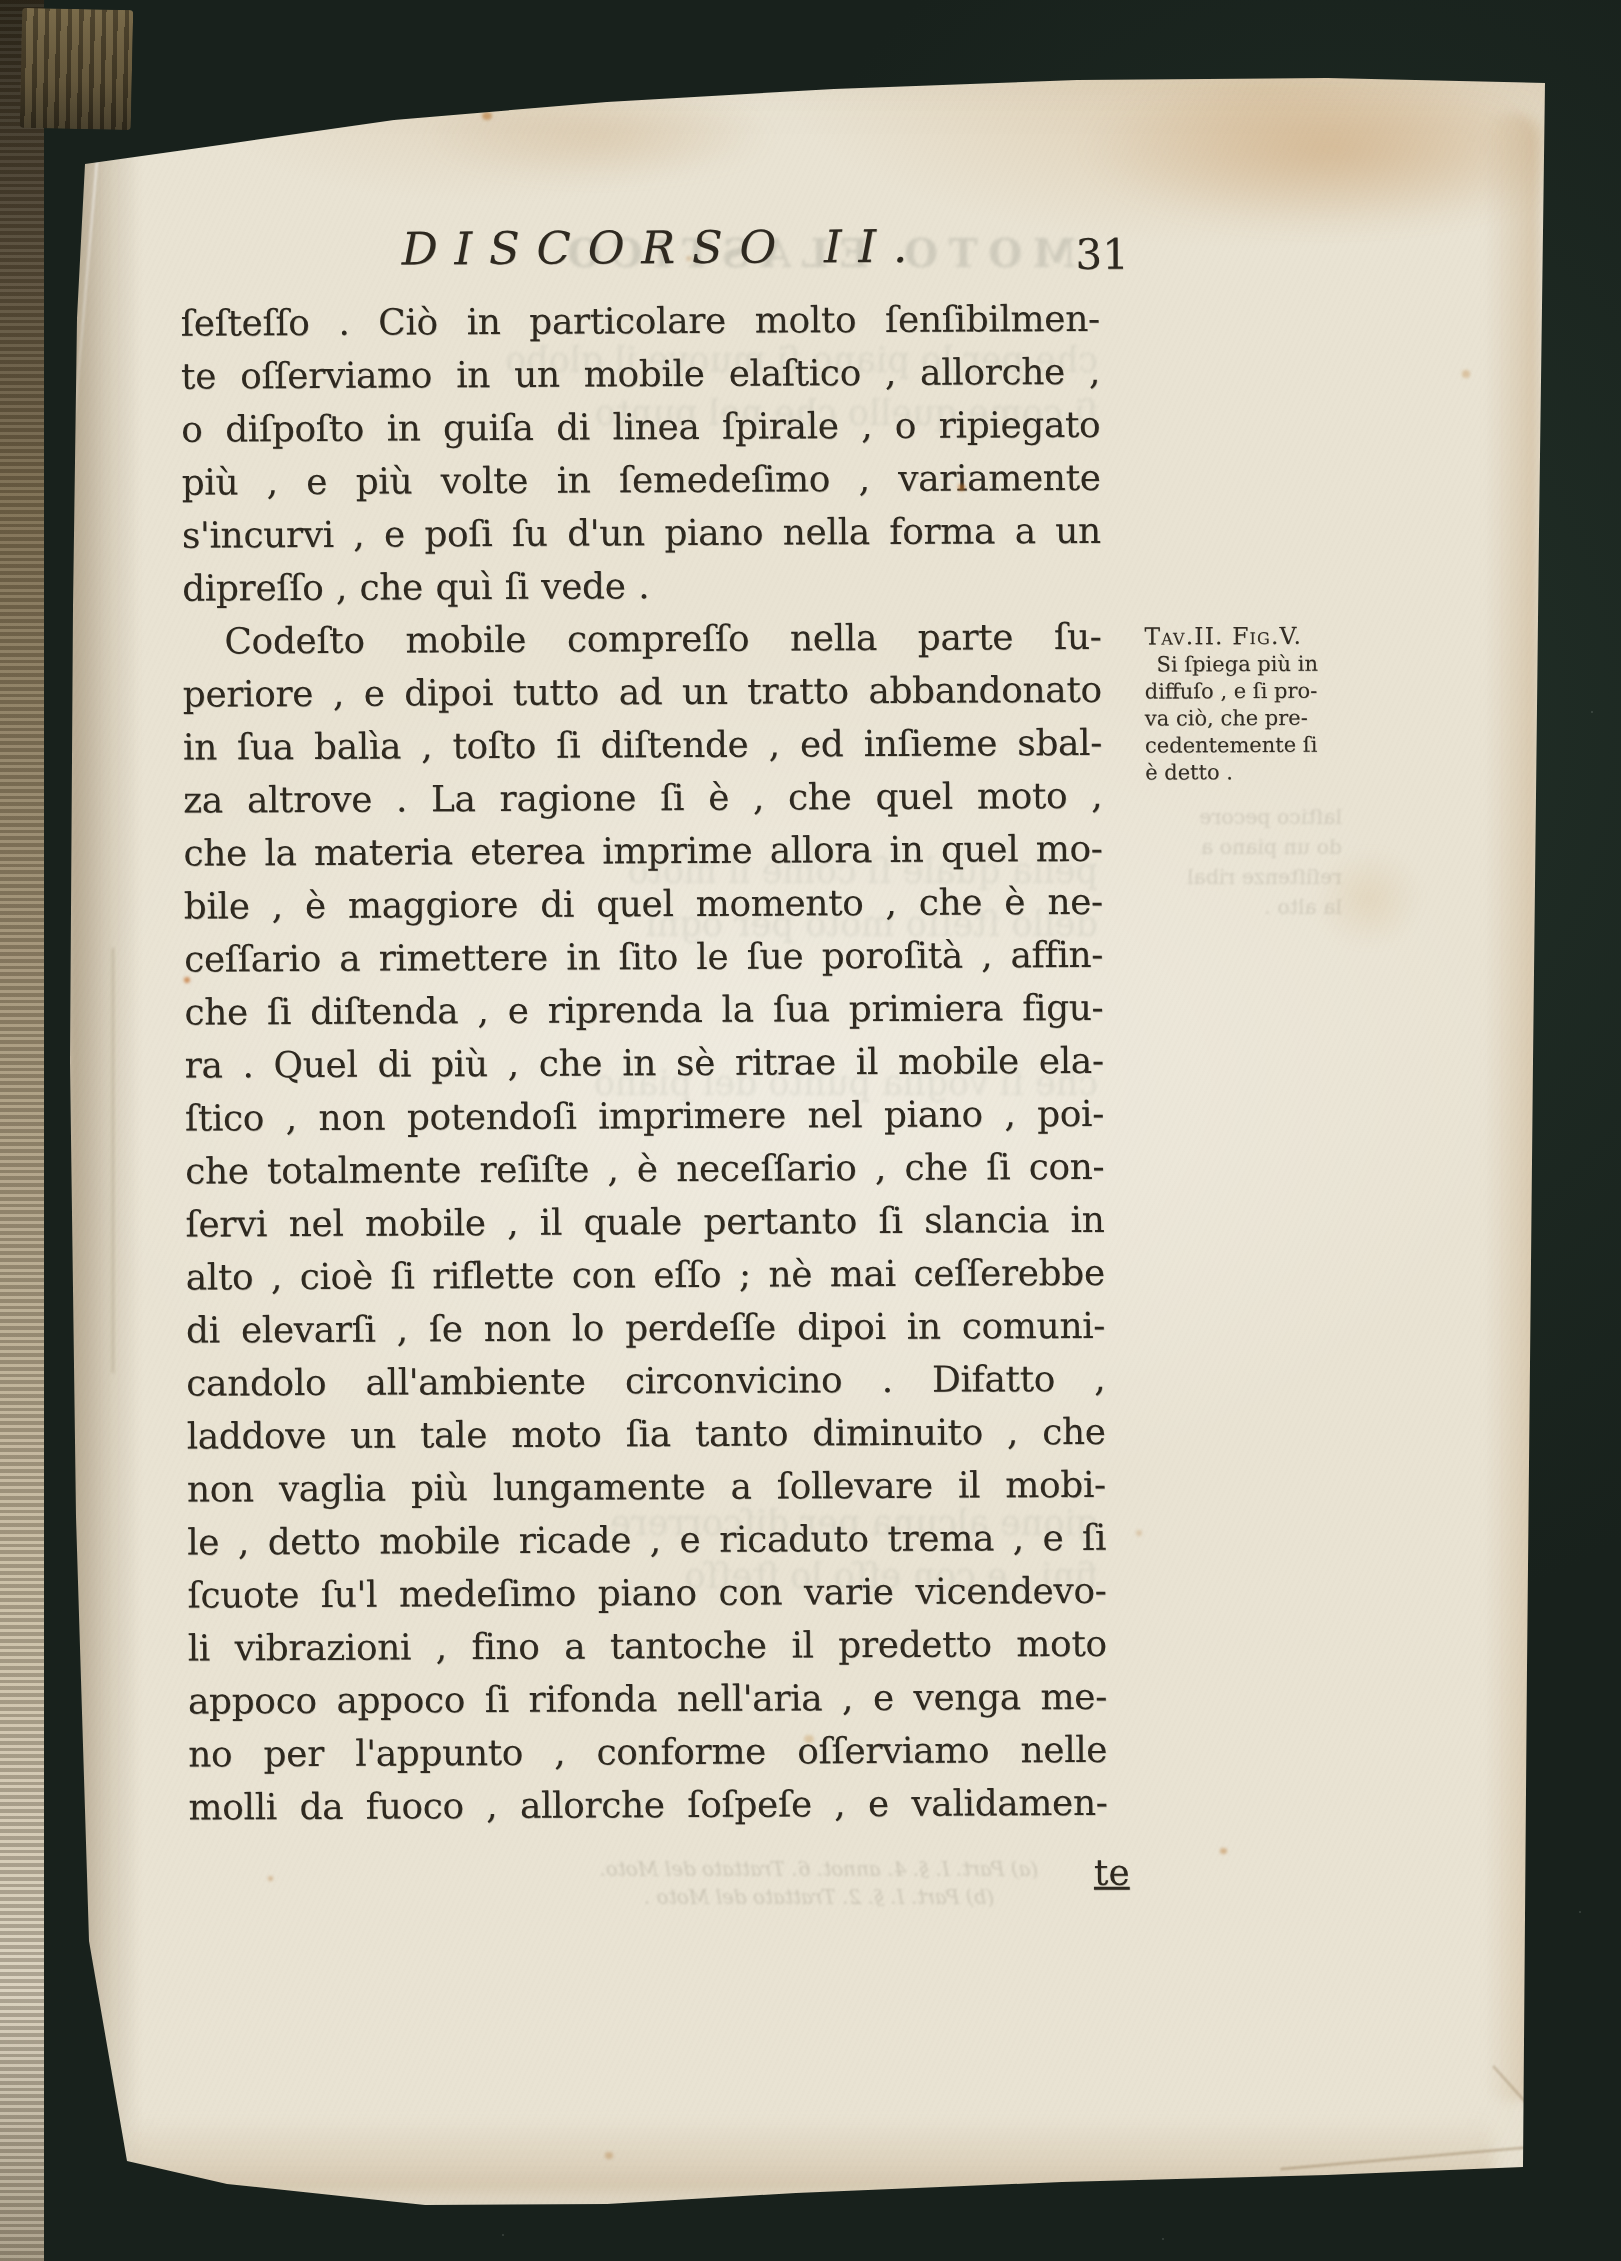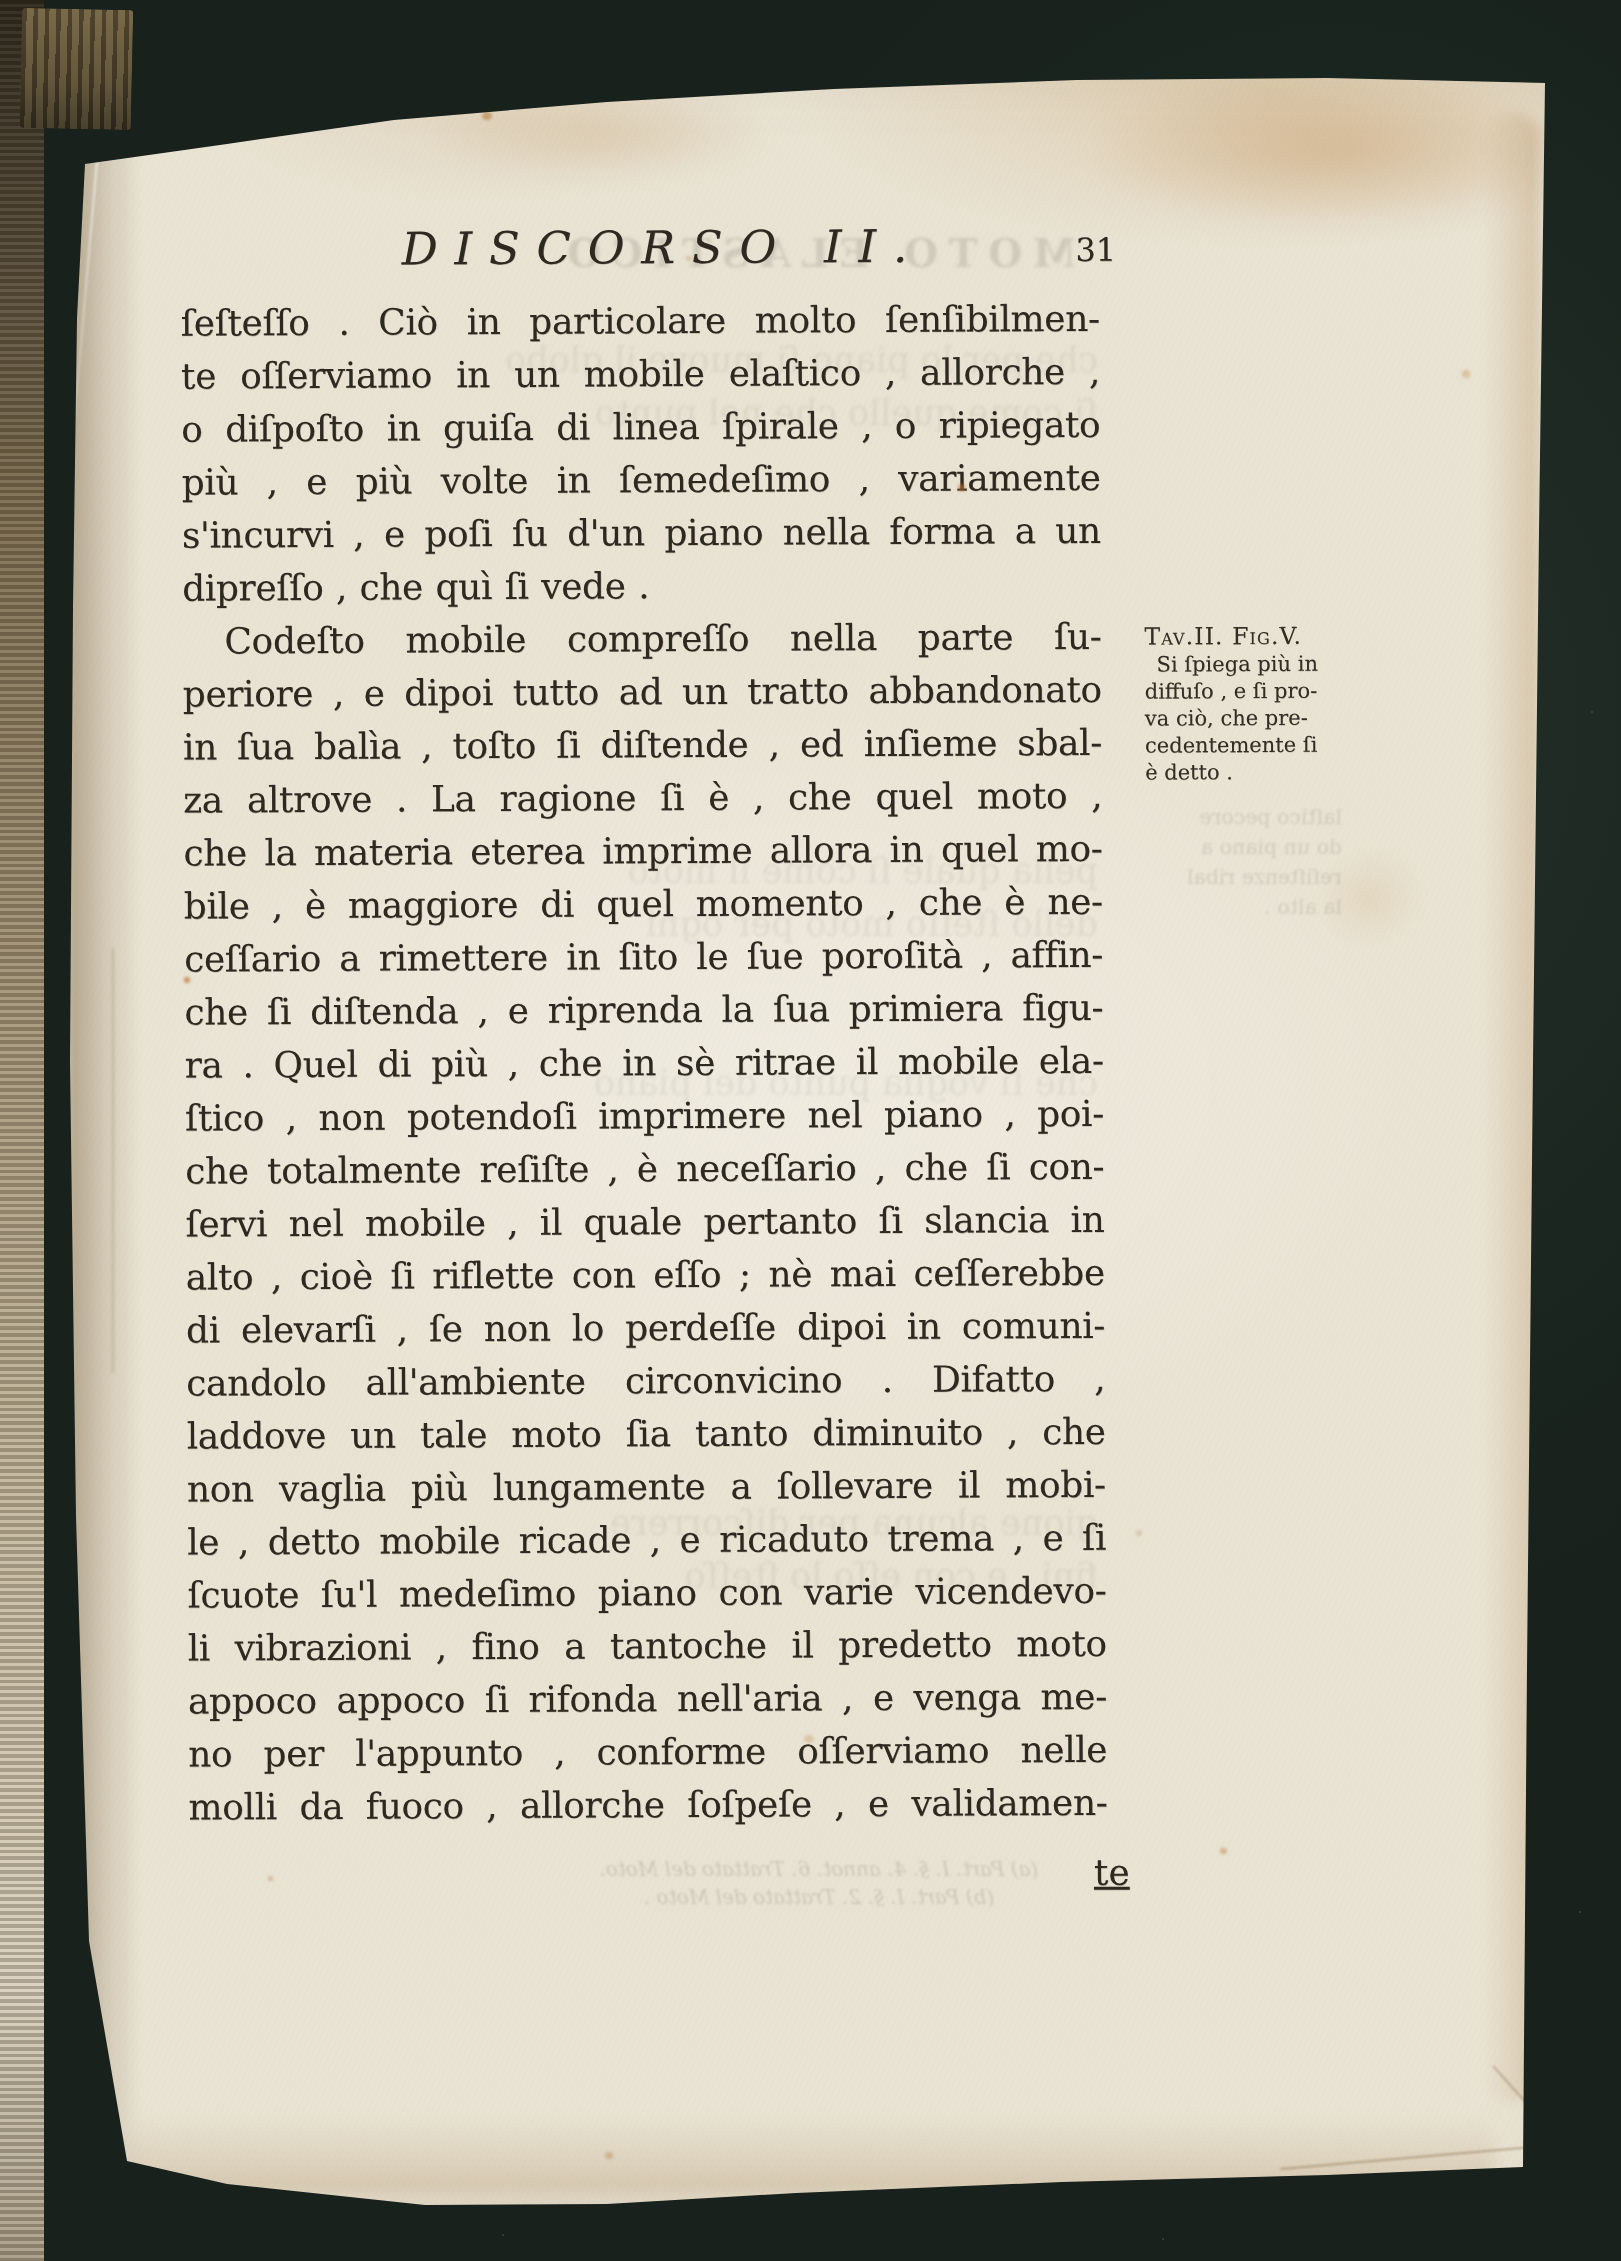--- a/index.html
+++ b/index.html
@@ -106,21 +106,21 @@
   }
   
   .content{position:absolute;inset:0;transform:rotate(-0.3deg);transform-origin:303px 1137px;color:#2e2920;}
   .running-head{
     position:absolute;left:185px;top:227px;width:919px;text-align:center;
     font-style:italic;font-size:45px;line-height:1;letter-spacing:16.7px;
     transform:translateX(23px);white-space:nowrap;
     text-shadow:0.4px 0.6px 0 rgba(40,35,25,0.35);
   }
   .page-number{
-    position:absolute;left:1080px;top:238px;font-size:32px;line-height:1;
+    position:absolute;left:1080px;top:238px;font-size:42px;line-height:1;
     text-shadow:0.4px 0.6px 0 rgba(40,35,25,0.35);
   }
   .text-block{position:absolute;left:185px;top:296px;width:919px;}
   .line{
     height:53px;line-height:53px;font-size:36px;overflow:hidden;
     text-align:justify;text-align-last:justify;
     letter-spacing:-0.4px;word-spacing:1.5px;white-space:normal;
     text-shadow:0.4px 0.6px 0 rgba(40,35,25,0.30);
   }
   .line.pend{text-align:left;text-align-last:left;}

